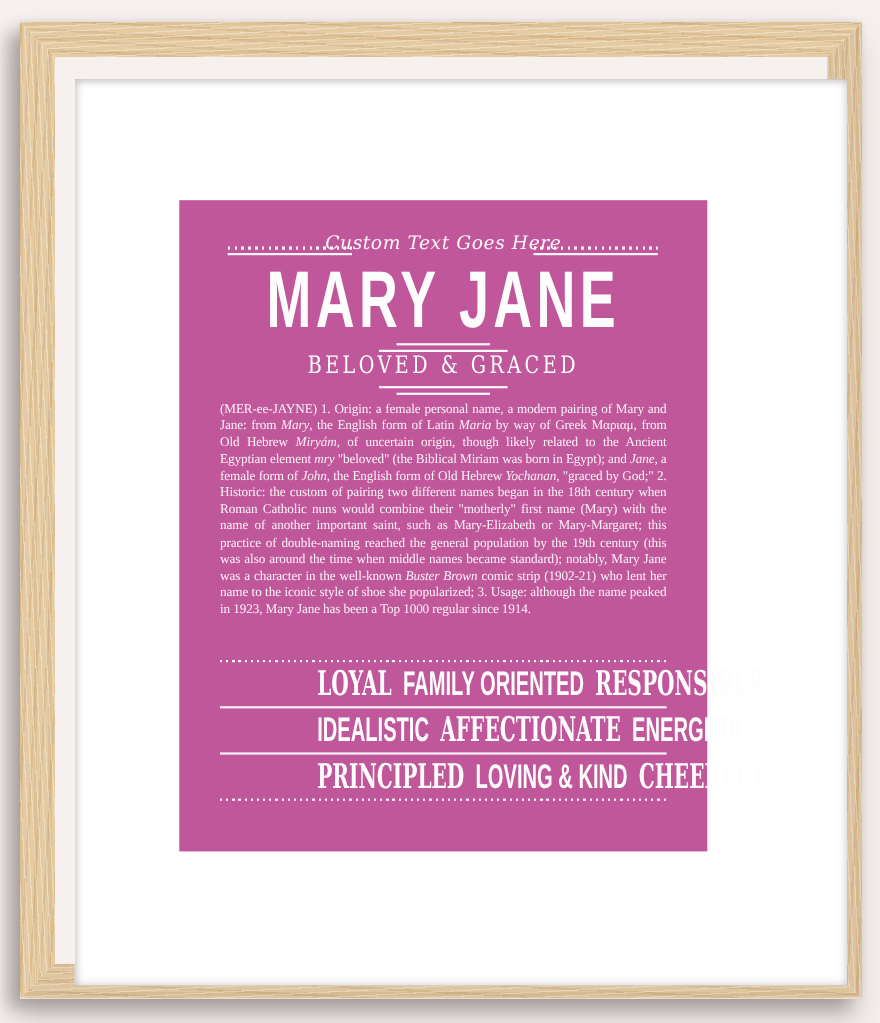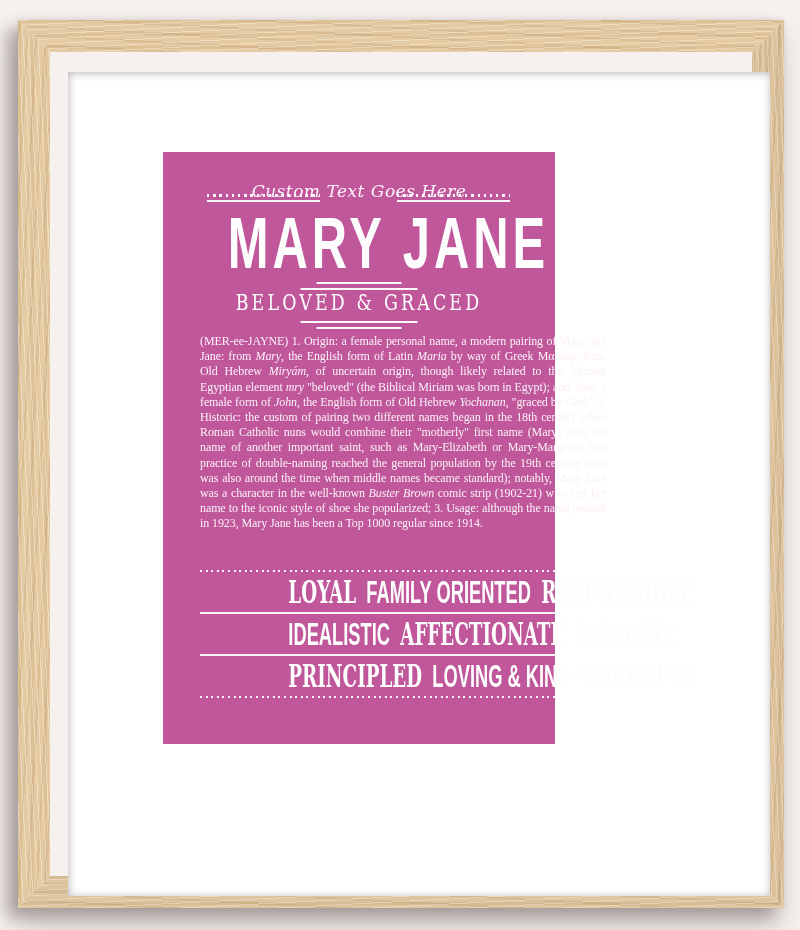--- a/index.html
+++ b/index.html
@@ -32,21 +32,21 @@
   .fleft{left:0;top:0;bottom:0;width:32px;clip-path:polygon(0 0,100% 32px,100% calc(100% - 32px),0 100%);}
   .fright{right:0;top:0;bottom:0;width:32px;clip-path:polygon(0 32px,100% 0,100% 100%,0 calc(100% - 32px));
     filter:brightness(.96);}
   
   .mat{
     position:absolute;left:50px;top:52px;width:702px;height:824px;background:#ffffff;
     box-shadow:inset 0 0 9px rgba(95,75,85,.30), inset 2px 3px 6px rgba(95,75,85,.14);
   }
   
   .print{
-    position:absolute;left:163px;top:152px;width:392px;height:592px;
+    position:absolute;left:163px;top:182px;width:480px;height:592px;
     background:#c0579b;color:#ffffff;
   }
   .abs{position:absolute;}
   
   .orn{position:absolute;top:42px;height:9px;}
   .orn.left{left:44px;width:113px;}
   .orn.right{right:45px;width:113px;}
   .orn .dots{height:2.5px;background:repeating-linear-gradient(90deg, rgba(255,255,255,.95) 0 2.3px, rgba(0,0,0,0) 2.3px 6.2px);}
   .orn .rule{height:1.8px;margin-top:3.5px;background:rgba(255,255,255,.95);}
   .custom-text{

